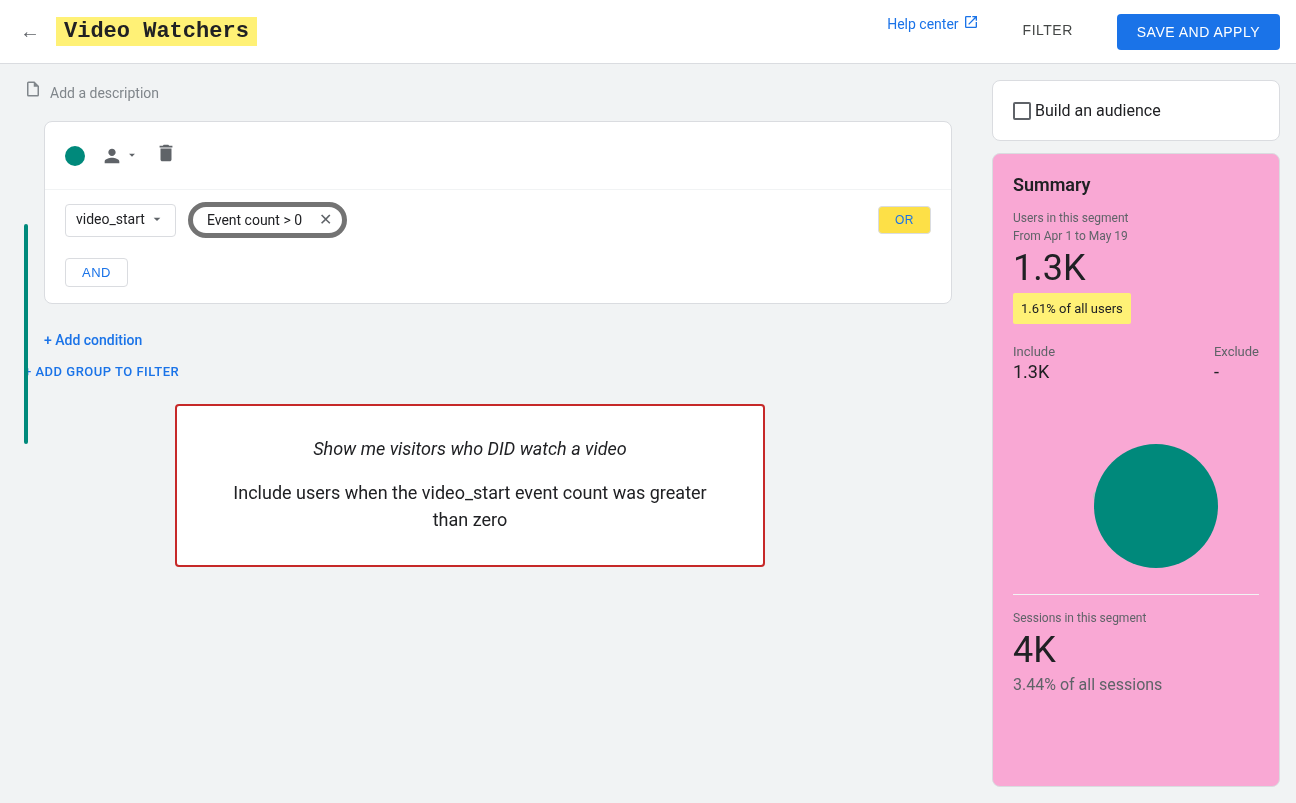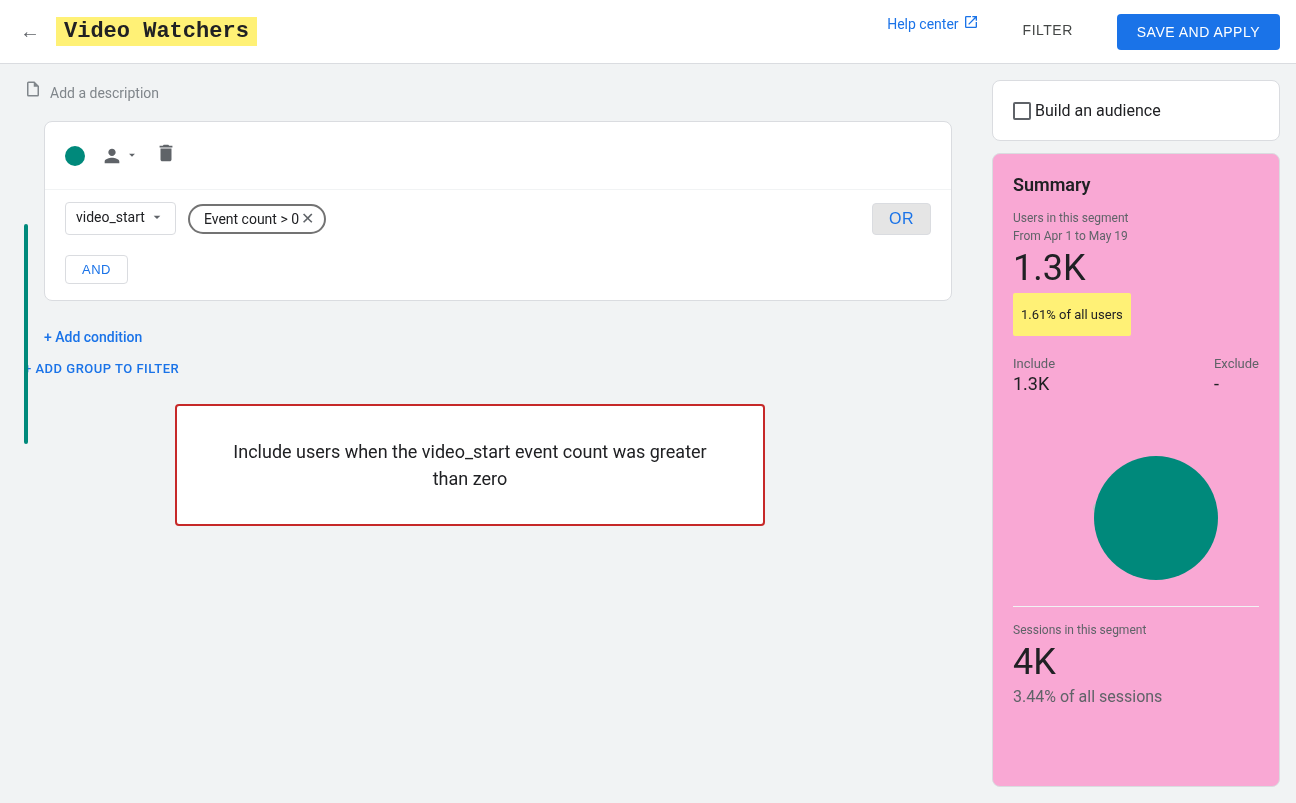--- a/index.html
+++ b/index.html
@@ -171,44 +171,44 @@
       border-radius: 4px;
       padding: 6px 10px;
       font-size: 14px;
       color: #202124;
       cursor: pointer;
       background: #fff;
     }
     .event-chip {
       display: flex;
       align-items: center;
-      gap: 2px;
-      border: 2px solid #737373;
+      gap: 17px;
+      border: 5px solid #737373;
       border-radius: 20px;
       padding: 5px 10px 5px 14px;
       font-size: 14px;
       color: #202124;
       background: #fff;
     }
     .chip-close {
       cursor: pointer;
       color: #5f6368;
       font-size: 16px;
       line-height: 1;
     }
     .or-btn {
       margin-left: auto;
       border: 1px solid #dadce0;
       border-radius: 4px;
       padding: 6px 16px;
-      font-size: 16px;
+      font-size: 12px;
       color: #1a73e8;
       font-weight: 500;
       cursor: pointer;
-      background: #e5e5e5;
+      background: #fde047;
       letter-spacing: 0.5px;
     }
     .and-row {
       padding: 8px 20px 16px;
     }
     .and-btn {
       border: 1px solid #dadce0;
       border-radius: 4px;
       padding: 6px 16px;
       font-size: 13px;
@@ -324,21 +324,21 @@
     }
     .summary-big {
       font-size: 36px;
       font-weight: 400;
       color: #202124;
       margin-bottom: 4px;
     }
     .summary-badge {
       display: inline-block;
       background: #fff176;
-      padding: 14px 8px;
+      padding: 8px 8px;
       border-radius: 2px;
       font-size: 13px;
       color: #202124;
       margin-bottom: 20px;
     }
     .summary-row {
       display: flex;
       justify-content: space-between;
       margin-bottom: 8px;
     }
@@ -478,20 +478,21 @@
 
     <div class="add-condition-row" style="margin-left:20px;">
       <span>+ Add condition</span>
     </div>
 
     <div class="add-group-row">
       <span>+ ADD GROUP TO FILTER</span>
     </div>
 
     <div class="tooltip-popup">
+      <div class="tooltip-line1">Show me visitors who DID watch a video</div>
       <div class="tooltip-line2">Include users when the video_start event count was greater than zero</div>
     </div>
 
   </div>
 
   <div class="right-panel">
 
     <div class="audience-card">
       <div class="audience-checkbox"></div>
       <span class="audience-label">Build an audience</span>

